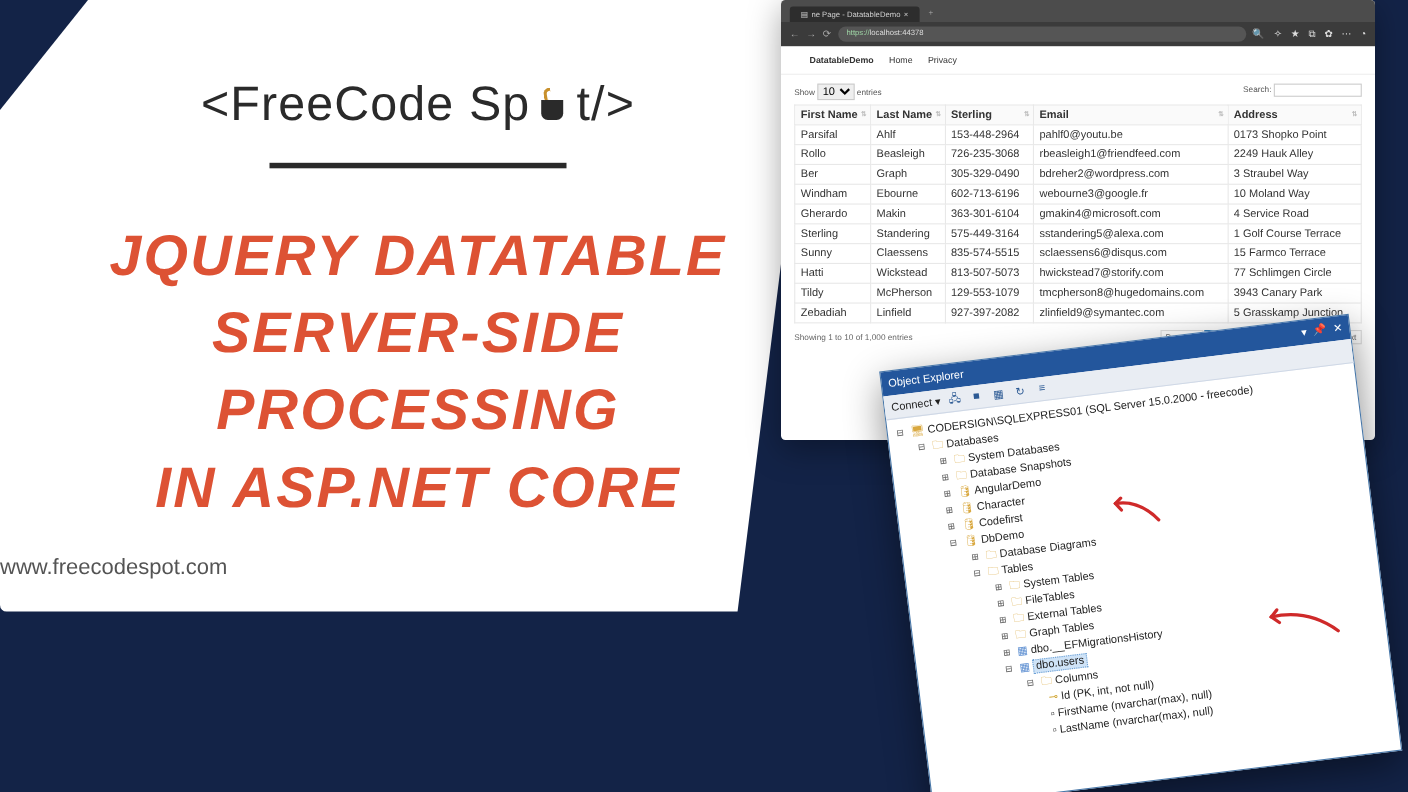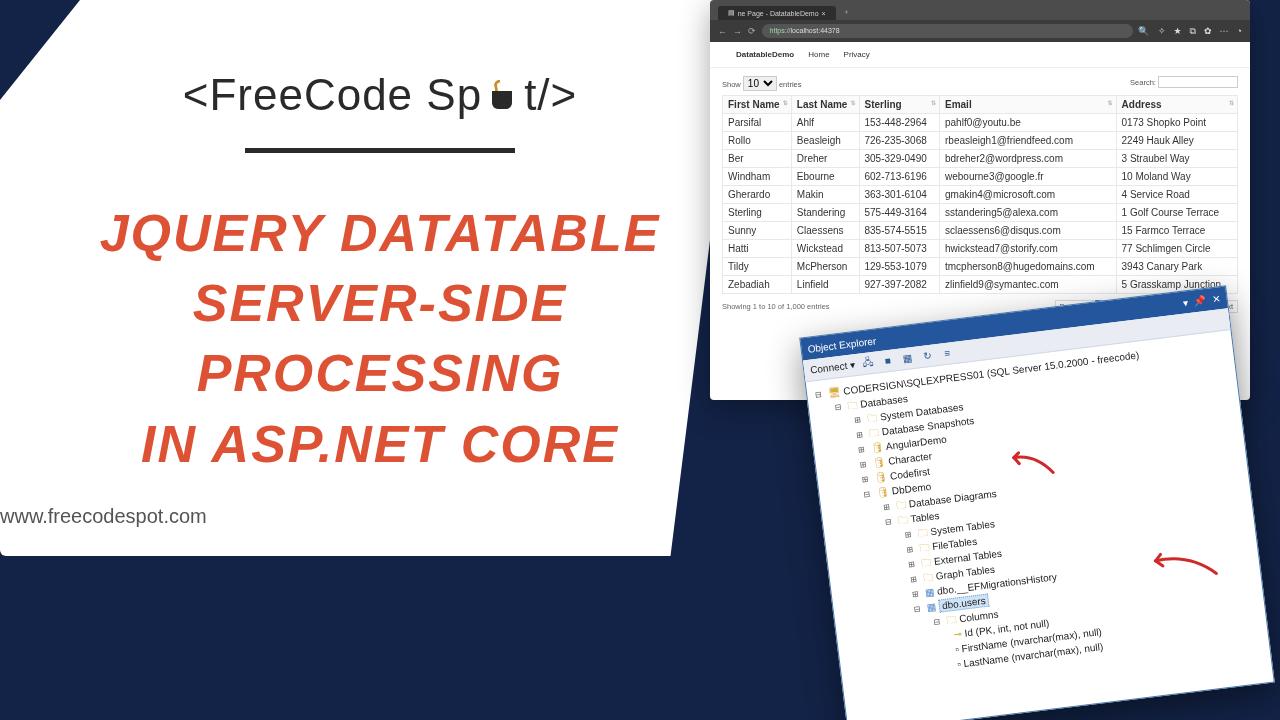--- a/index.html
+++ b/index.html
@@ -160,21 +160,21 @@
         </tr>
         <tr>
           <td>Rollo</td>
           <td>Beasleigh</td>
           <td>726-235-3068</td>
           <td>rbeasleigh1@friendfeed.com</td>
           <td>2249 Hauk Alley</td>
         </tr>
         <tr>
           <td>Ber</td>
-          <td>Dreher</td>
+          <td>Graph</td>
           <td>305-329-0490</td>
           <td>bdreher2@wordpress.com</td>
           <td>3 Straubel Way</td>
         </tr>
         <tr>
           <td>Windham</td>
           <td>Ebourne</td>
           <td>602-713-6196</td>
           <td>webourne3@google.fr</td>
           <td>10 Moland Way</td>

